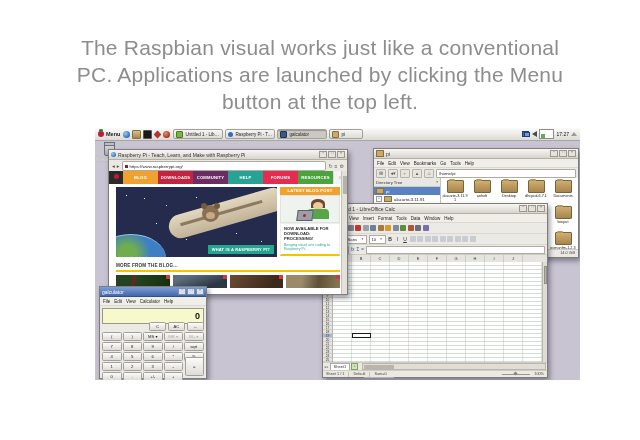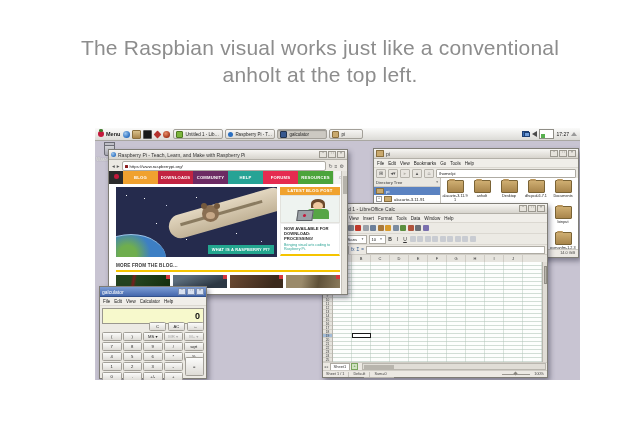--- a/index.html
+++ b/index.html
@@ -193,21 +193,22 @@
        text-align:center;line-height:8px;box-sizing:border-box;}
   .calcrow.right .key{width:17px;}
   .key.dim{color:#aaa;}
   .key.eq{position:absolute;right:0;bottom:0;width:19.5px;height:19px;line-height:18px;}
 </style>
 </head>
 <body>
 
 <div class="caption">
   <div>The Raspbian visual works just like a conventional</div>
-  <div>anholt at the top left.</div>
+  <div>PC. Applications are launched by clicking the Menu</div>
+  <div>button at the top left.</div>
 </div>
 
 <div class="desktop">
 
   <div class="taskbar">
     <div class="menu-btn">
       <span class="raspi"></span>
       <span>Menu</span>
     </div>
     <div class="launchers" id="launchers">

